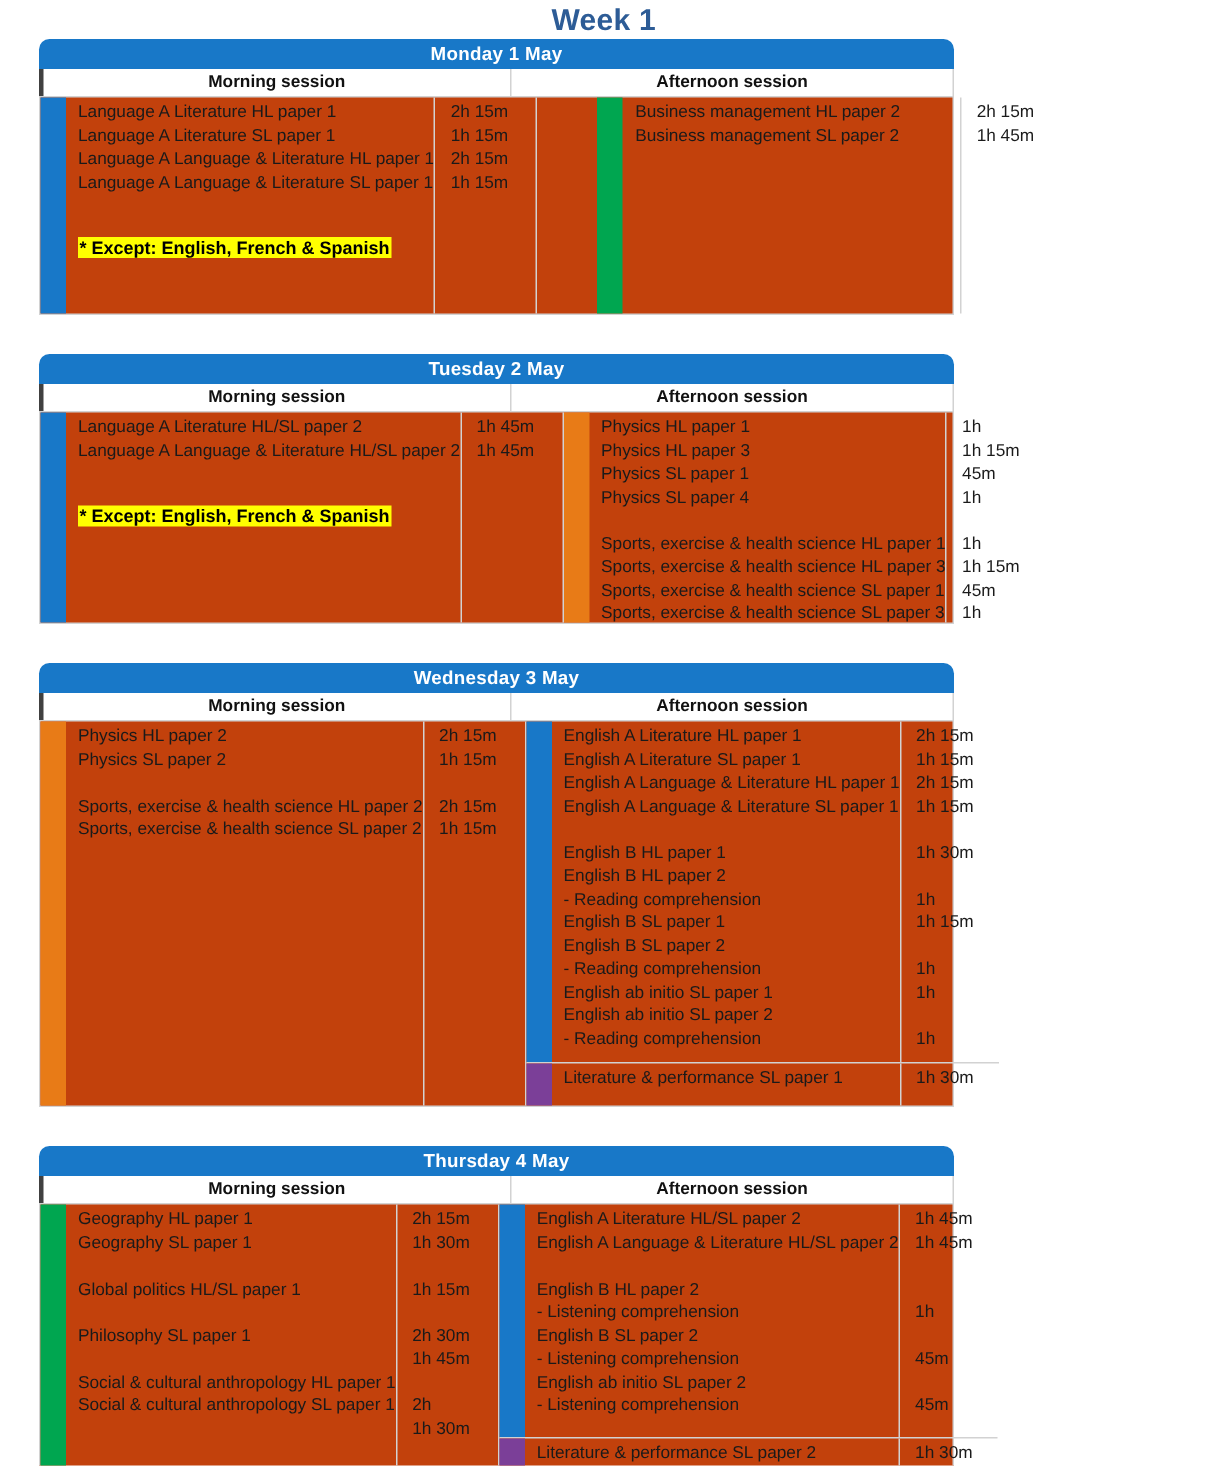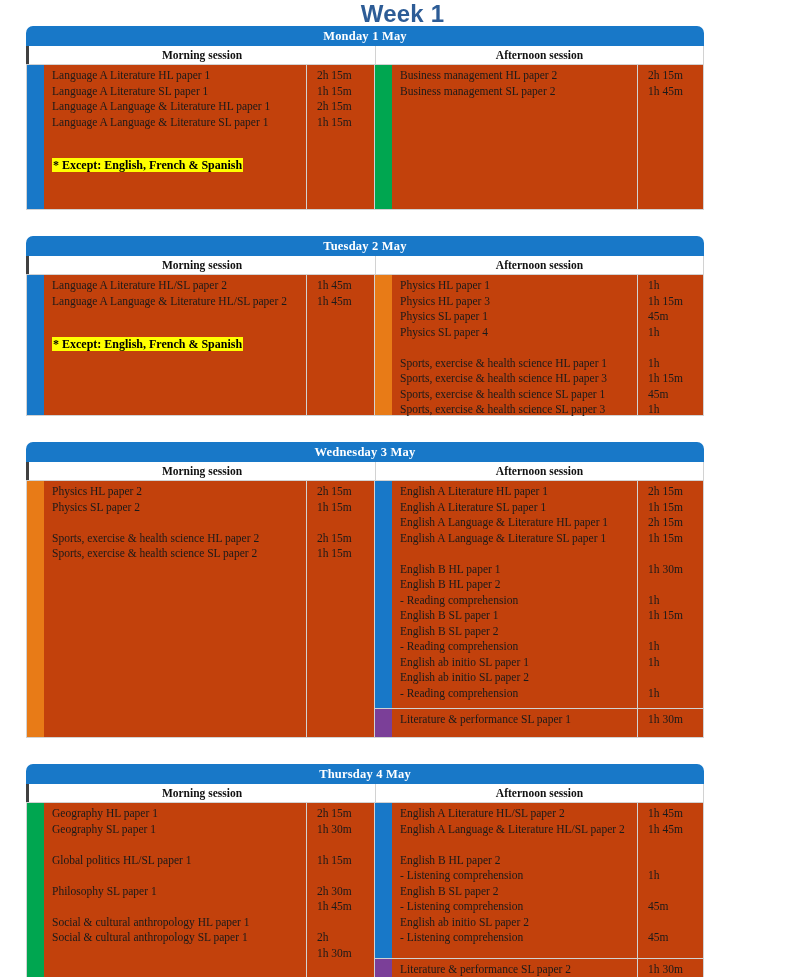--- a/index.html
+++ b/index.html
@@ -18,35 +18,34 @@
 
   .page {
     position: relative;
     width: 805px;
     height: 977px;
     overflow: hidden;
   }
 
   .week-title {
     text-align: center;
-    font-size: 24px;
+    font-size: 20px;
     font-weight: bold;
     color: #2d5c96;
     padding-top: 2px;
     padding-bottom: 0;
     line-height: 24px;
     letter-spacing: 0.2px;
   }
 
   .day-block {
-    width: 678px;
+    width: 610px;
     margin: 0 auto 0 26px;
     position: relative;
     box-sizing: border-box;
-    font-family: Liberation Serif, serif;
   }
   .day-block + .day-block { margin-top: 26px; }
 
   .day-header {
     background: #1878c8;
     color: #ffffff;
     font-weight: bold;
     font-size: 12.5px;
     text-align: center;
     line-height: 20px;
@@ -190,21 +189,21 @@
               </div>
               <div class="dur-col">
                 <div class="line">2h 15m</div>
                 <div class="line">1h 15m</div>
                 <div class="line">2h 15m</div>
                 <div class="line">1h 15m</div>
               </div>
             </div>
           </div>
           <div class="half afternoon">
-            <div class="sub-block primary" style="height: 100%;">
+            <div class="sub-block primary" style="height: 100%; margin-left: 40px;">
               <div class="colorbar green"></div>
               <div class="subject-col">
                 <div class="line">Business management HL paper 2</div>
                 <div class="line">Business management SL paper 2</div>
               </div>
               <div class="dur-col">
                 <div class="line">2h 15m</div>
                 <div class="line">1h 45m</div>
               </div>
             </div>

